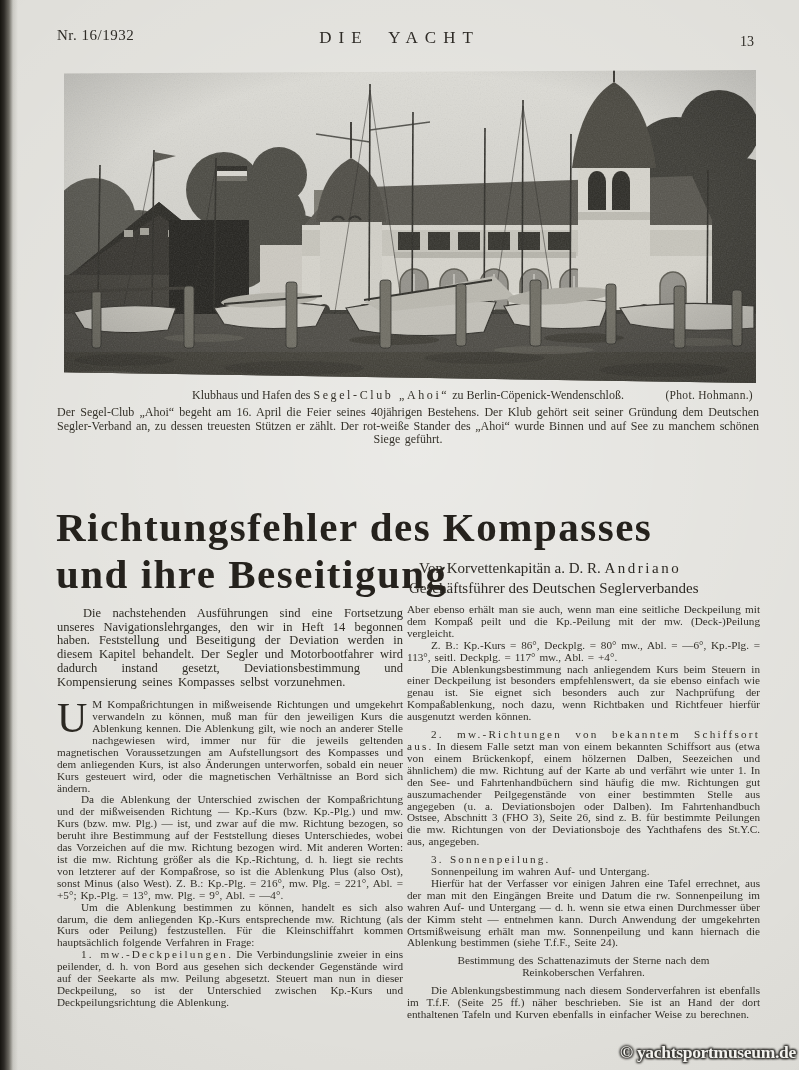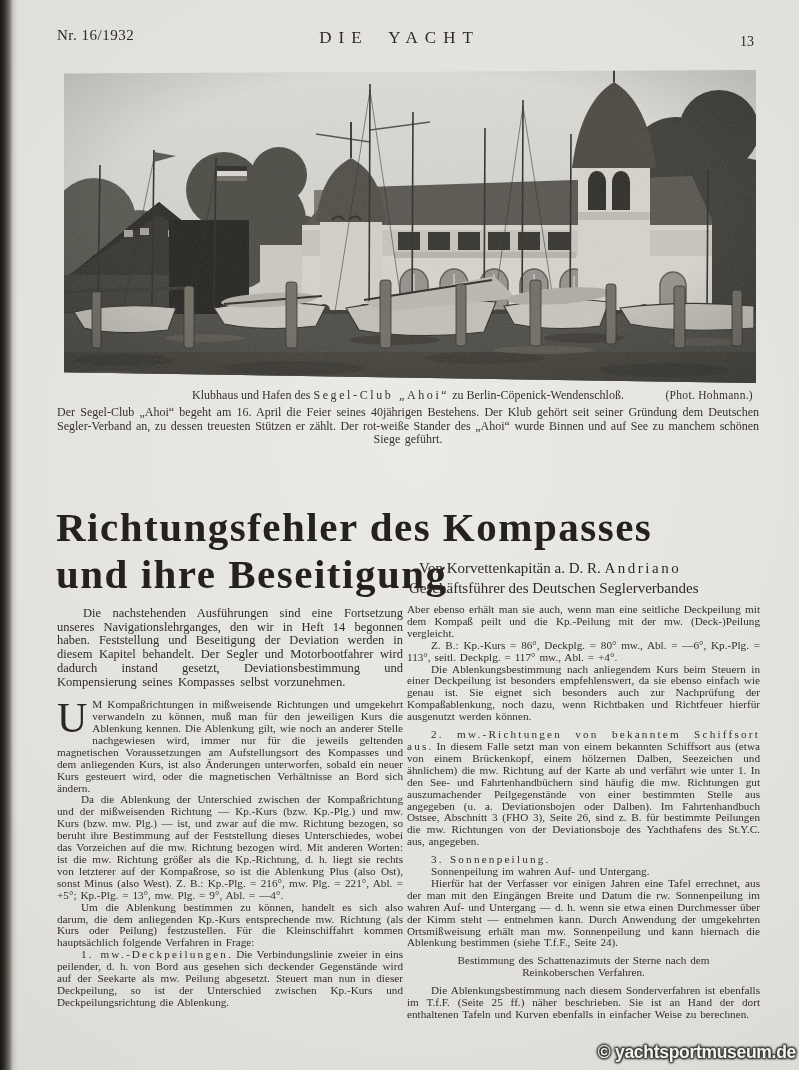--- a/index.html
+++ b/index.html
@@ -47,21 +47,21 @@
   .indent{text-indent:24px;}
   .intro{font-size:12.5px;line-height:13.7px;word-spacing:2.2px;text-indent:26px;color:#2f2c25;}
   .gap-md{height:10px;}
   .gap-sm{height:6px;}
   .dropcap{float:left;font-size:42px;line-height:33px;padding:3px 5px 0 0;color:#2b2822;}
   .sperr{letter-spacing:2.2px;margin-right:3px;}
   .center-head{text-align:center;text-align-last:center;-moz-text-align-last:center;text-indent:0;}
   
   .watermark{
     position:absolute;right:3px;bottom:7px;z-index:60;
-    font-family:Liberation Sans, sans-serif;font-weight:bold;font-size:17.5px;letter-spacing:-0.3px;
+    font-family:Liberation Serif, serif;font-weight:bold;font-size:17.5px;letter-spacing:-0.3px;
     color:#f4f3ef;
     text-shadow:0 0 2px #3c3b37,0 0 3px #3c3b37,1px 1px 2px #34332f,-1px -1px 2px #34332f,1px -1px 2px #34332f,-1px 1px 2px #34332f;
   }
   .shade{position:absolute;inset:0;pointer-events:none;z-index:50;
     background:radial-gradient(120% 95% at 50% 45%, rgba(0,0,0,0) 70%, rgba(35,32,26,0.07) 100%);}
 </style>
 </head>
 <body>
 
 <div class="binding"></div>

